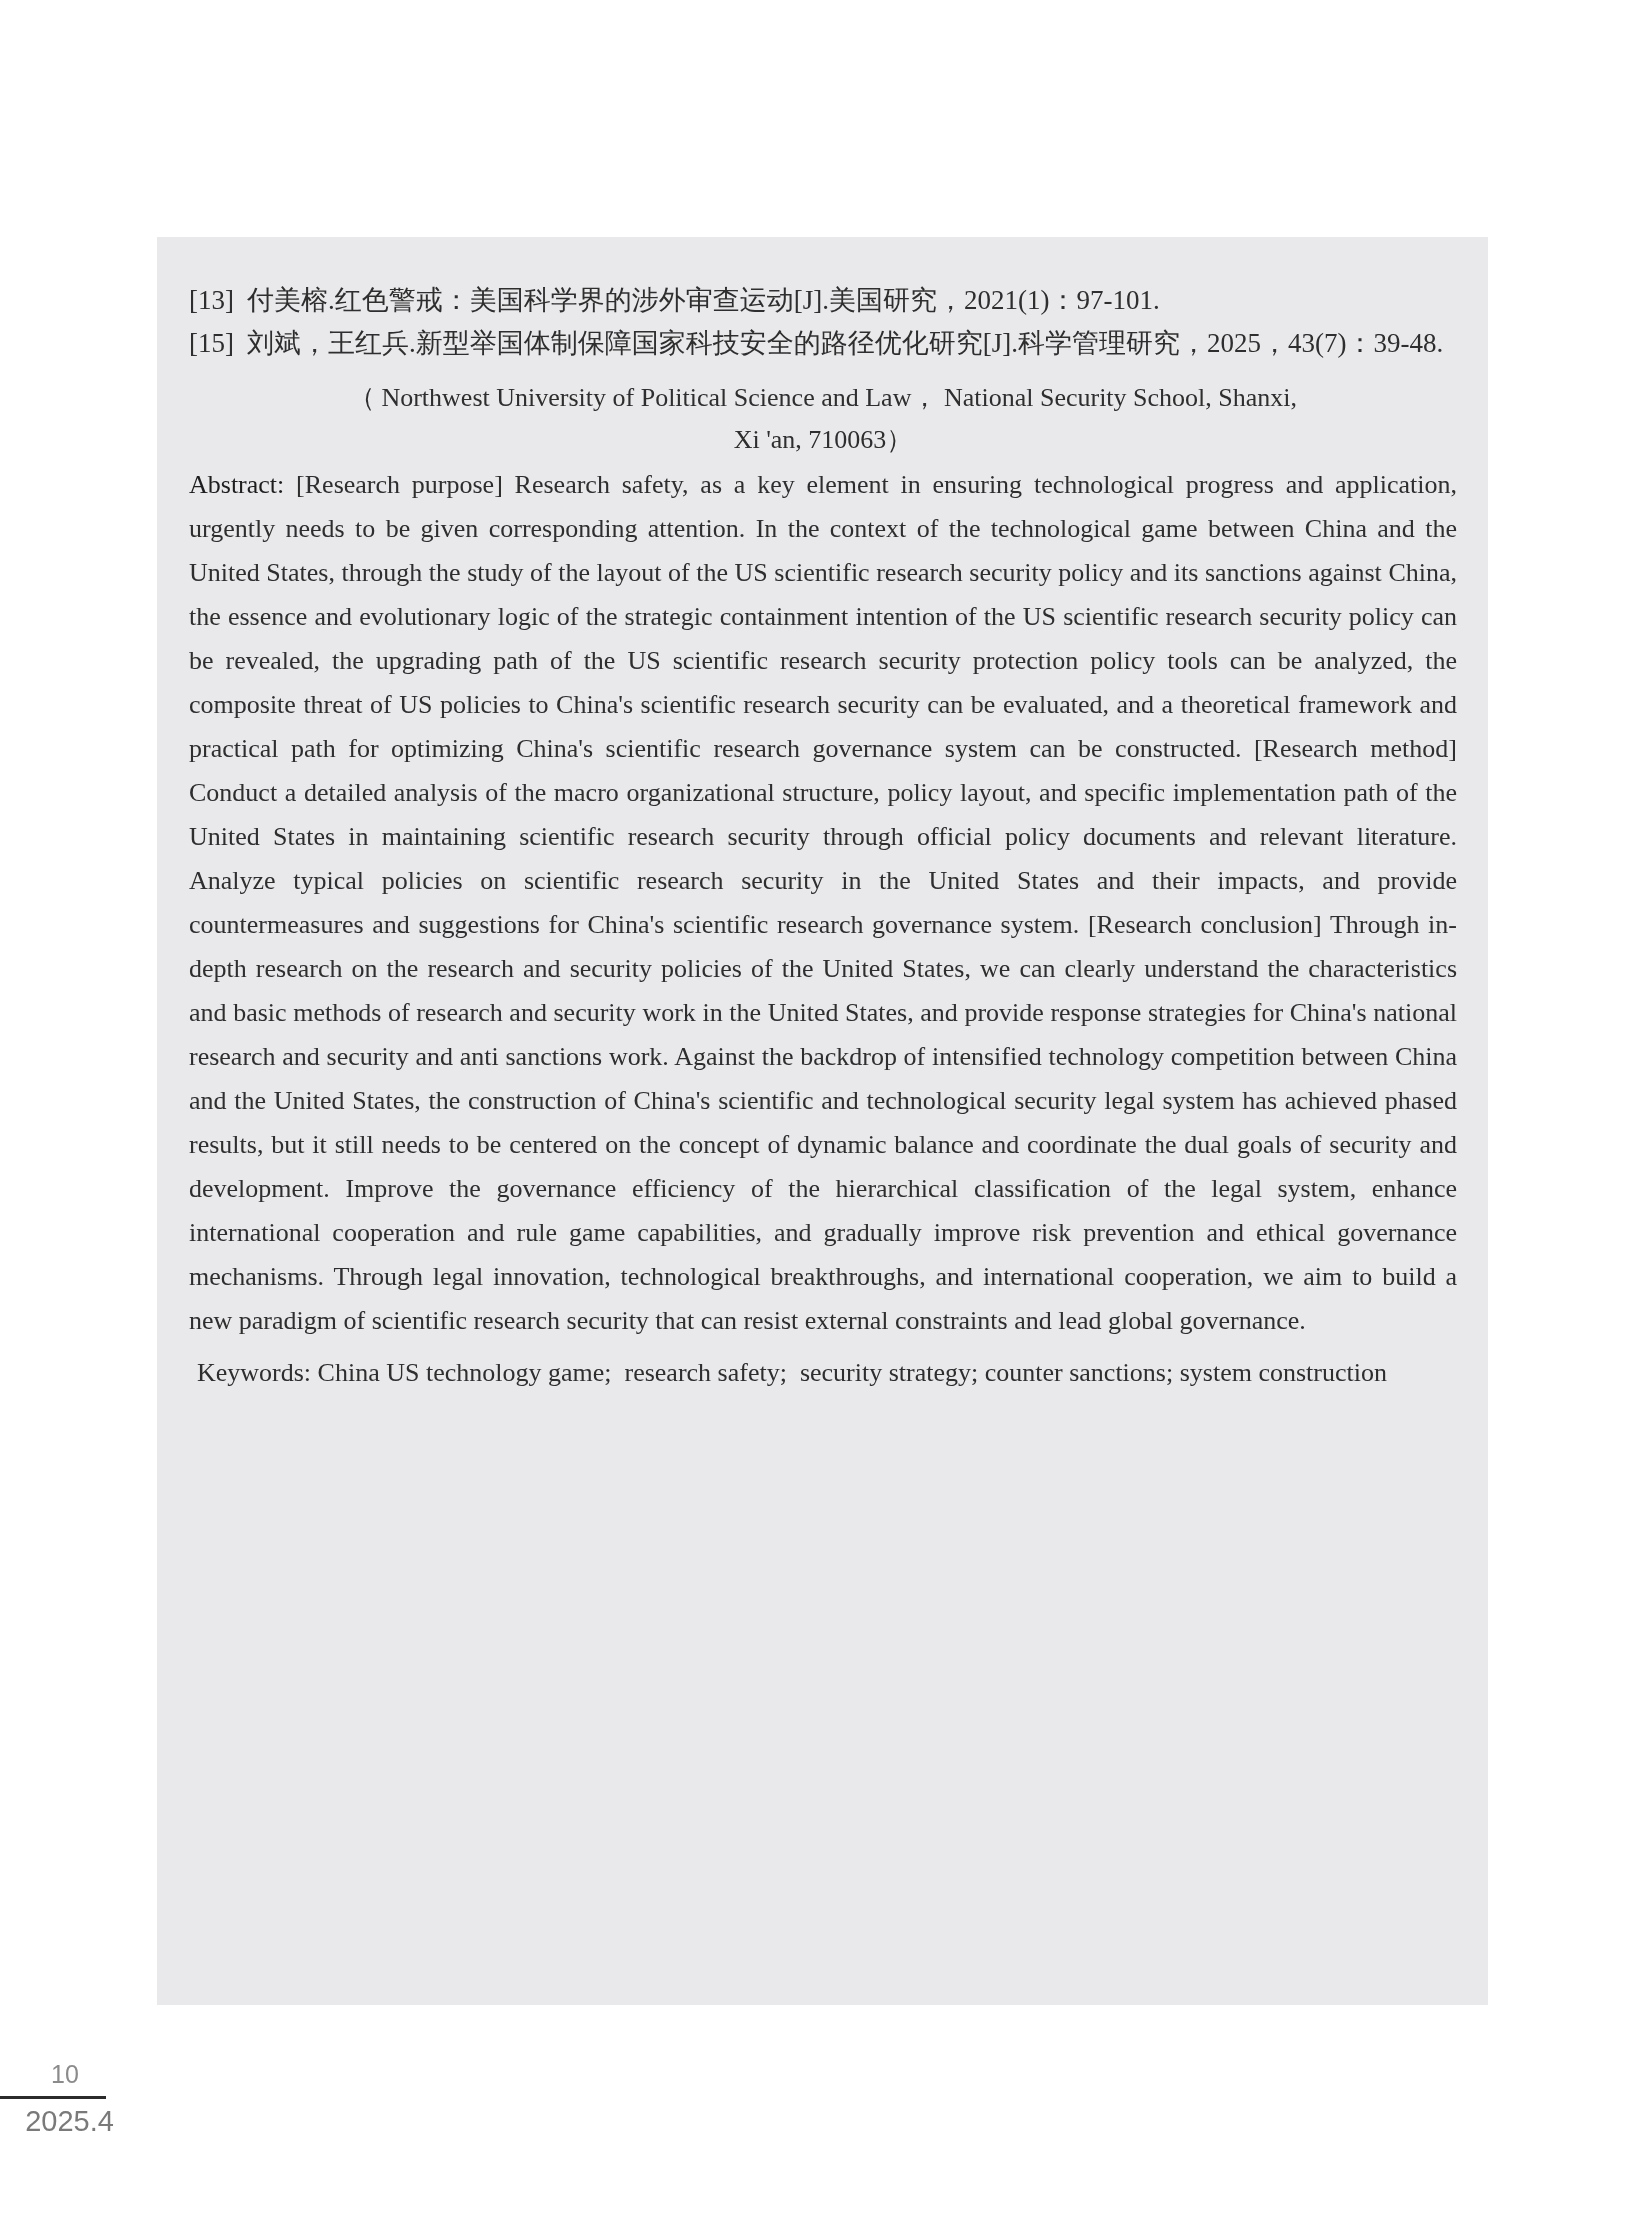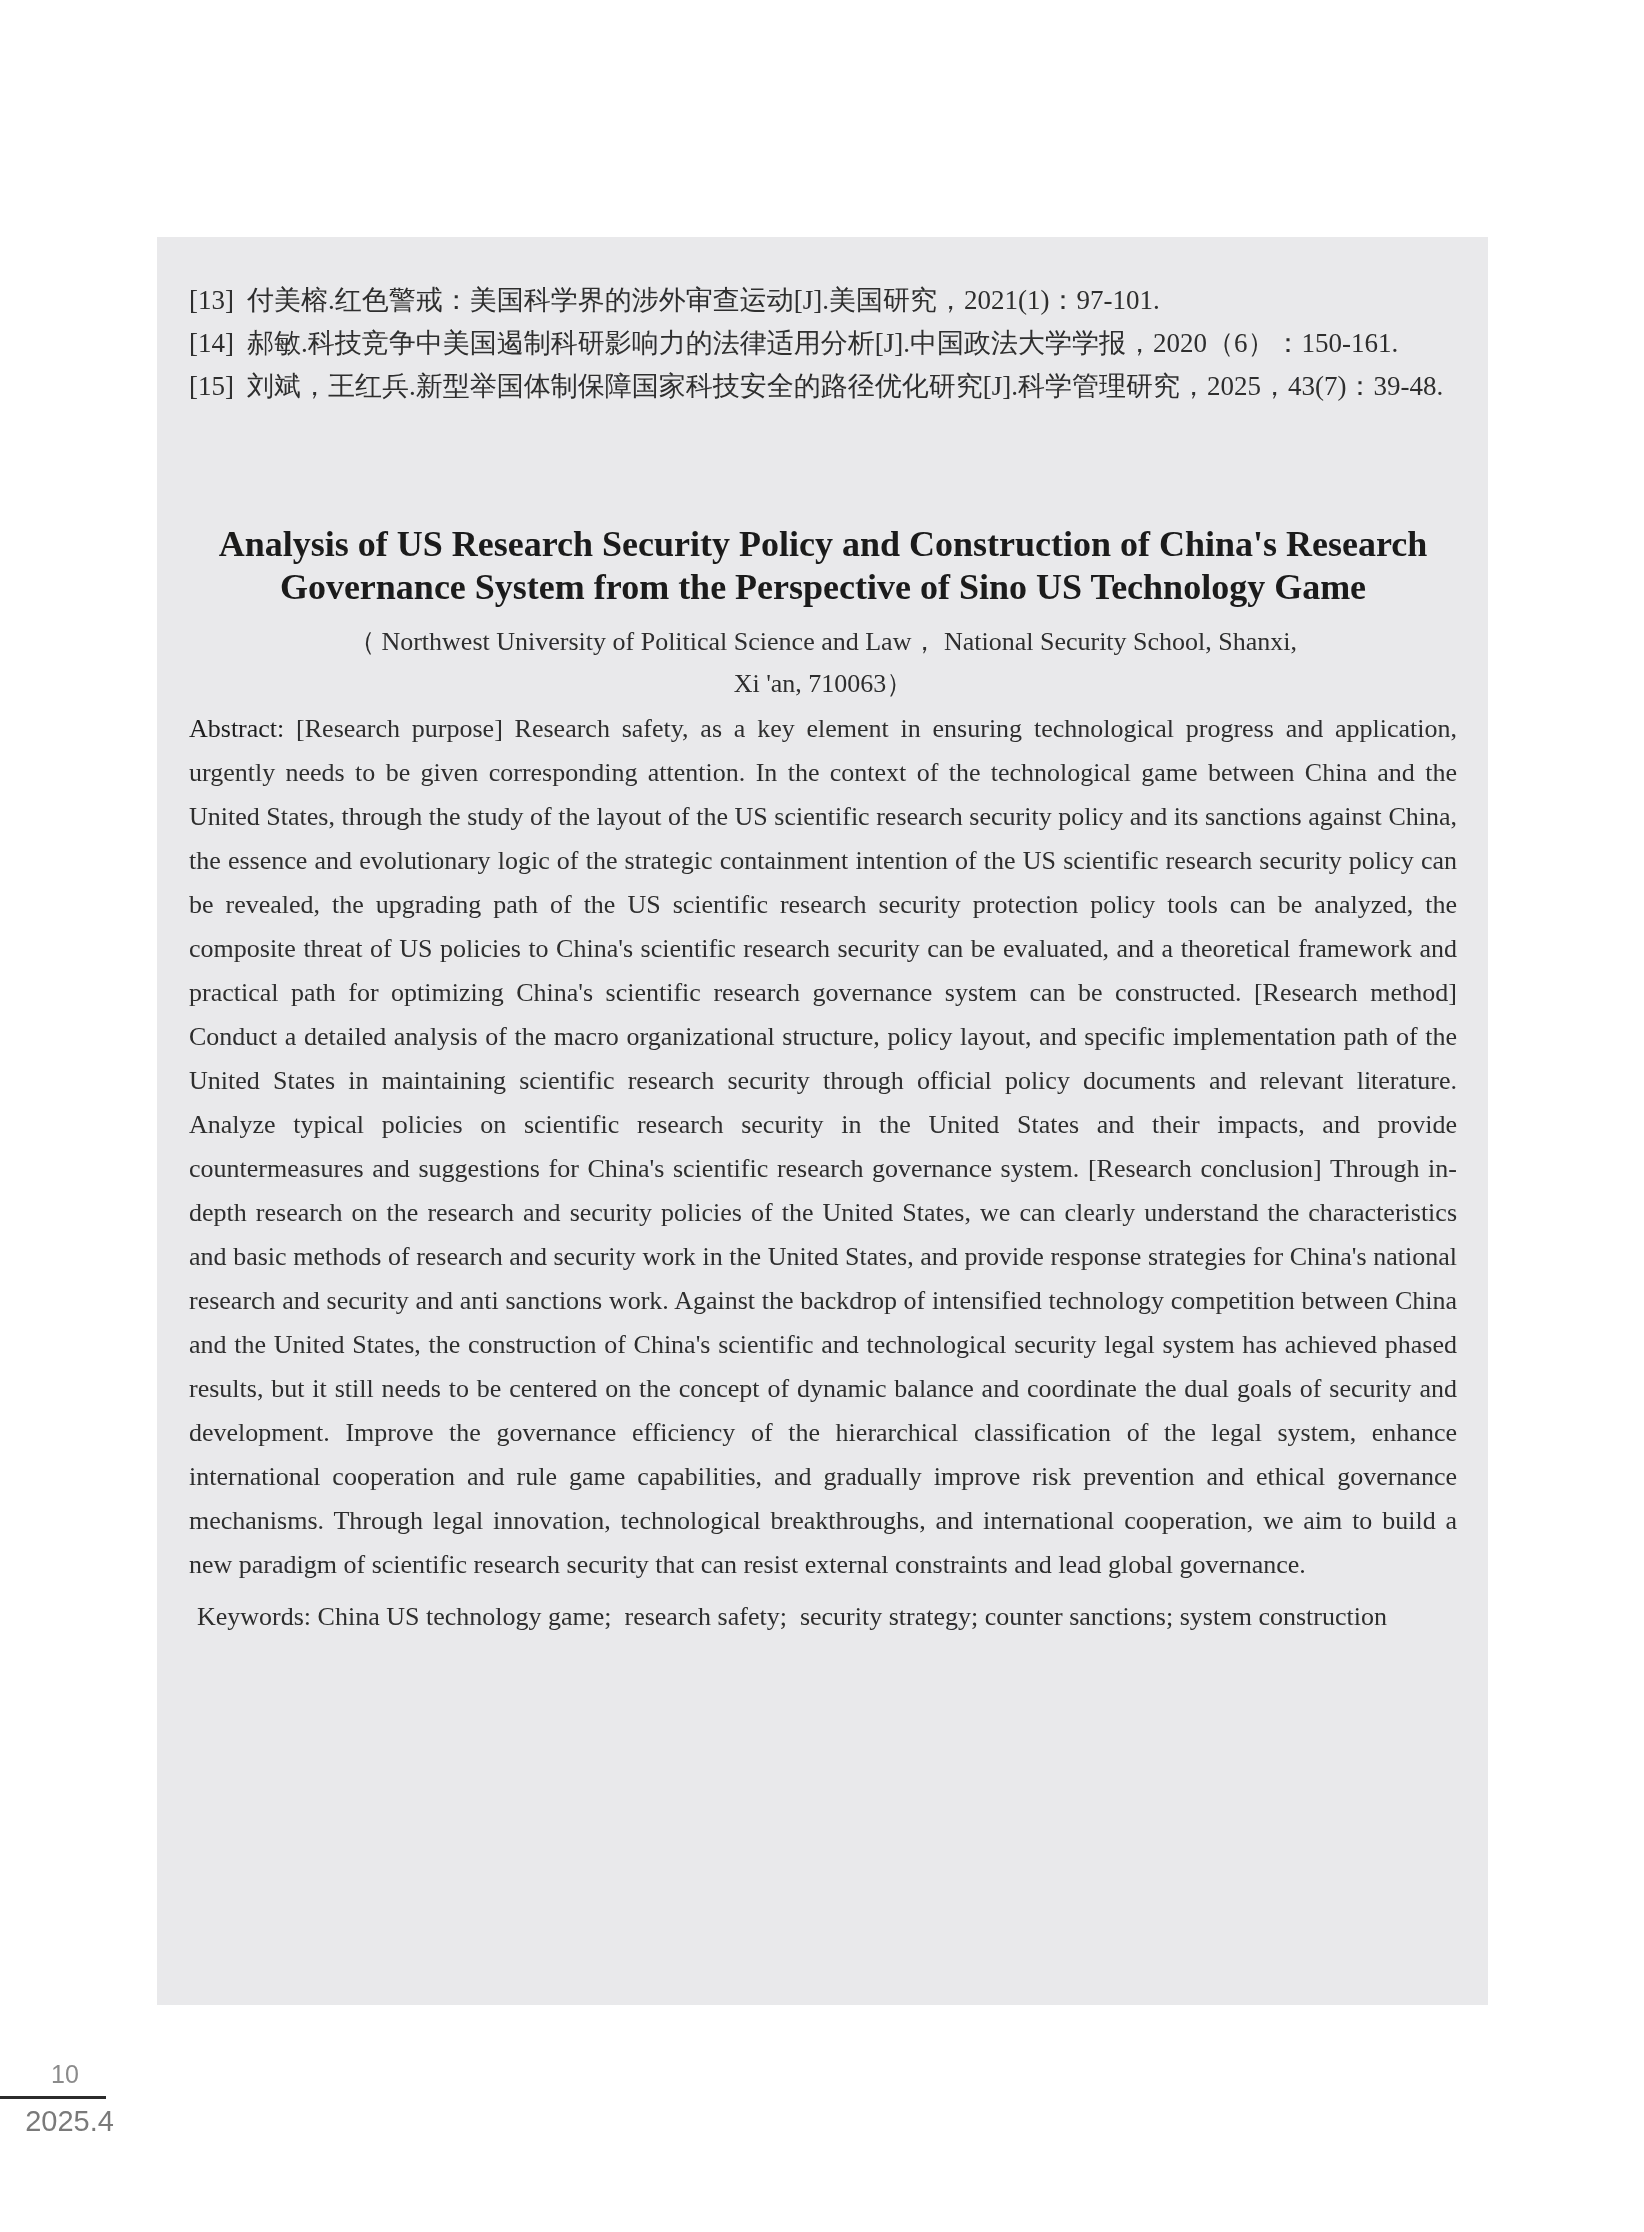--- a/index.html
+++ b/index.html
@@ -113,31 +113,24 @@
 <div class="page">
 
   <div class="panel">
     <div class="panel-inner">
 
       <div class="refs">
         <div class="ref-line">
           <span class="ref-label">[13]</span><span>付美榕.红色警戒：美国科学界的涉外审查运动[J].美国研究，2021(1)：97-101.</span>
         </div>
         <div class="ref-line">
-          <span class="ref-label">[14]</span><span>郝敏.科技竞争中美国遏制科研影响力的法律适用分析[J].中国政法大学学报，2020（6）：150-161.</span>
-        </div>
-        <div class="ref-line">
           <span class="ref-label">[15]</span><span>刘斌，王红兵.新型举国体制保障国家科技安全的路径优化研究[J].科学管理研究，2025，43(7)：39-48.</span>
         </div>
       </div>
 
-      <div class="title-block">
-        <div>Analysis of US Research Security Policy and Construction of China's Research</div>
-        <div>Governance System from the Perspective of Sino US Technology Game</div>
-      </div>
 
 
       <div class="affil">
         <div>（ Northwest University of Political Science and Law， National Security School, Shanxi,</div>
         <div>Xi 'an, 710063）</div>
       </div>
 
       <p class="abstract"><span class="bold">Abstract:</span><span> [Research purpose] Research safety, as a key element in ensuring technological progress and application, urgently needs to be given corresponding attention. In the context of the technological game between China and the United States, through the study of the layout of the US scientific research security policy and its sanctions against China, the essence and evolutionary logic of the strategic containment intention of the US scientific research security policy can be revealed, the upgrading path of the US scientific research security protection policy tools can be analyzed, the composite threat of US policies to China's scientific research security can be evaluated, and a theoretical framework and practical path for optimizing China's scientific research governance system can be constructed. [Research method] Conduct a detailed analysis of the macro organizational structure, policy layout, and specific implementation path of the United States in maintaining scientific research security through official policy documents and relevant literature. Analyze typical policies on scientific research security in the United States and their impacts, and provide countermeasures and suggestions for China's scientific research governance system. [Research conclusion] Through in-depth research on the research and security policies of the United States, we can clearly understand the characteristics and basic methods of research and security work in the United States, and provide response strategies for China's national research and security and anti sanctions work. Against the backdrop of intensified technology competition between China and the United States, the construction of China's scientific and technological security legal system has achieved phased results, but it still needs to be centered on the concept of dynamic balance and coordinate the dual goals of security and development. Improve the governance efficiency of the hierarchical classification of the legal system, enhance international cooperation and rule game capabilities, and gradually improve risk prevention and ethical governance mechanisms. Through legal innovation, technological breakthroughs, and international cooperation, we aim to build a new paradigm of scientific research security that can resist external constraints and lead global governance.</span></p>
 
       <p class="keywords">Keywords: China US technology game;  research safety;  security strategy; counter sanctions; system construction</p>

